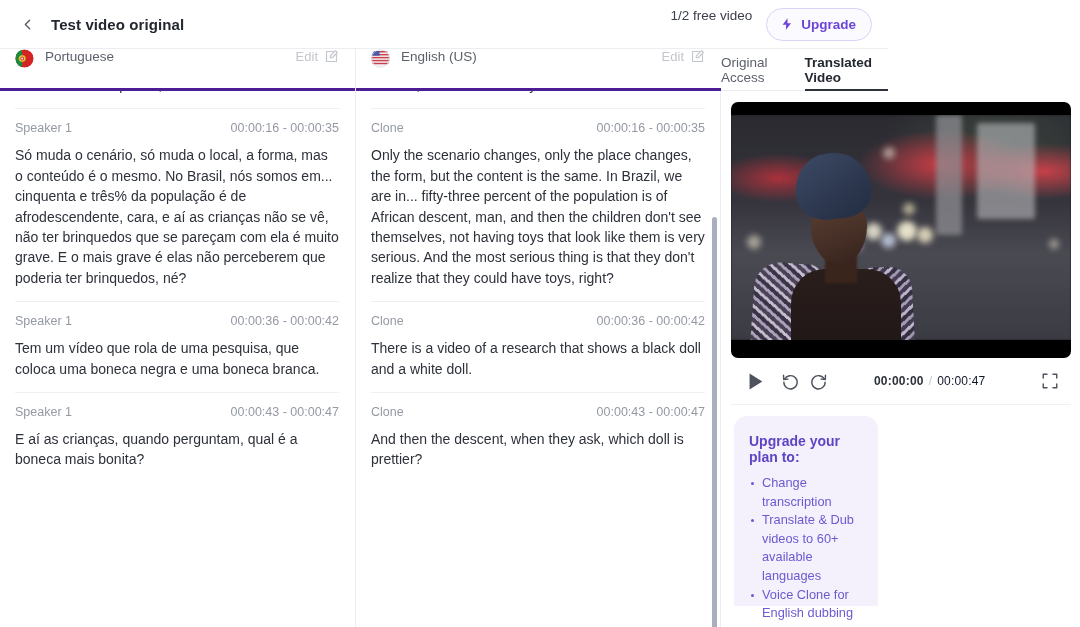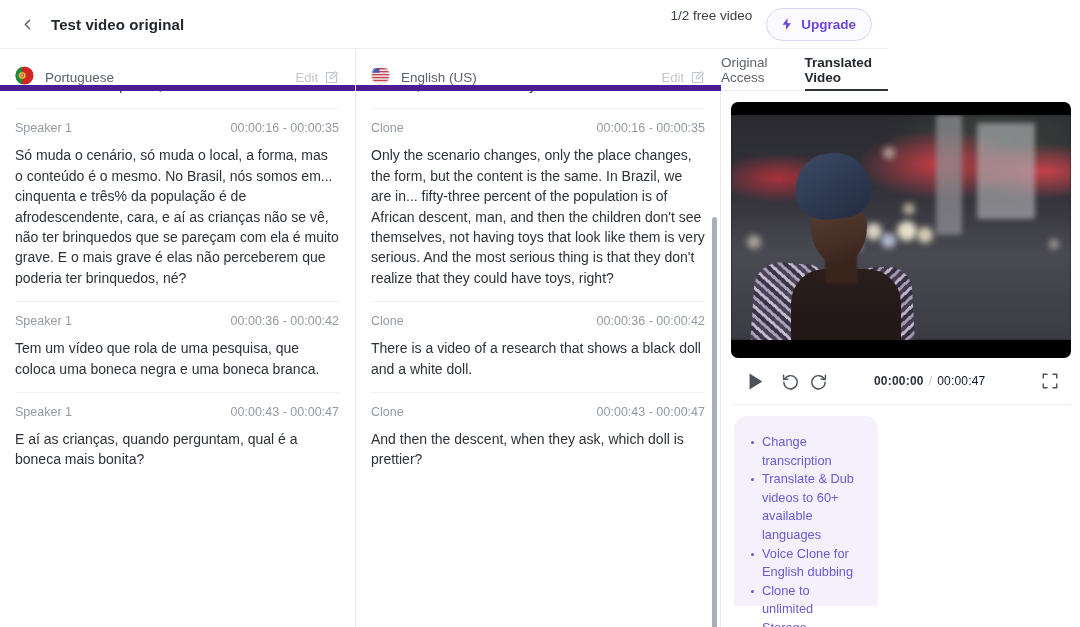--- a/index.html
+++ b/index.html
@@ -54,23 +54,23 @@
   .tcol {
     width: 355px; flex: 0 0 355px;
     position: relative;
     display: flex; flex-direction: column;
     min-height: 0;
   }
   .tcol.second { border-left: 1px solid #ececf1; width: 366px; flex-basis: 366px;}
 
   .lang-head {
     height: 42px; flex: 0 0 42px;
-    display: flex; align-items: flex-end;
+    display: flex; align-items: flex-start;
     padding: 0 16px 0 15px;
-    border-bottom: 6px solid #4c1d95;
+    border-bottom: 3px solid #4c1d95;
     background: #fff;
   }
   .flag { width: 19px; height: 19px; border-radius: 50%; flex: 0 0 19px; overflow: hidden; position: relative; }
   .lang-name { margin-left: 11px; font-size: 13.5px; color: #5d616c; }
   .edit-wrap {
     margin-left: auto; display: flex; align-items: center; gap: 6px;
     color: #c3c6cd; font-size: 13px; cursor: pointer;
   }
 
   .tbody {
@@ -399,20 +399,21 @@
           <svg width="18" height="18" viewBox="0 0 24 24" fill="none" stroke="#4e525d" stroke-width="1.9" stroke-linecap="round" stroke-linejoin="round">
             <polyline points="8 3 3 3 3 8"></polyline>
               <polyline points="16 3 21 3 21 8"></polyline>
             <polyline points="21 16 21 21 16 21"></polyline>
               <polyline points="3 16 3 21 8 21"></polyline>
           </svg>
         </span>
       </div>
 
       <div class="promo">
+        <div class="promo-title">Upgrade your plan to:</div>
         <ul class="promo-list">
           <li>Change transcription</li>
           <li>Translate &amp; Dub videos to 60+ available languages</li>
           <li>Voice Clone for English dubbing</li>
           <li>Clone to unlimited Storage</li>
         </ul>
         <button class="promo-btn">
           <span class="bolt">
             <svg width="14" height="14" viewBox="0 0 24 24" fill="#ffffff">
                 <path d="M13 2 4.5 13.2h6L10 22l9-11.5h-6.2z"></path>

